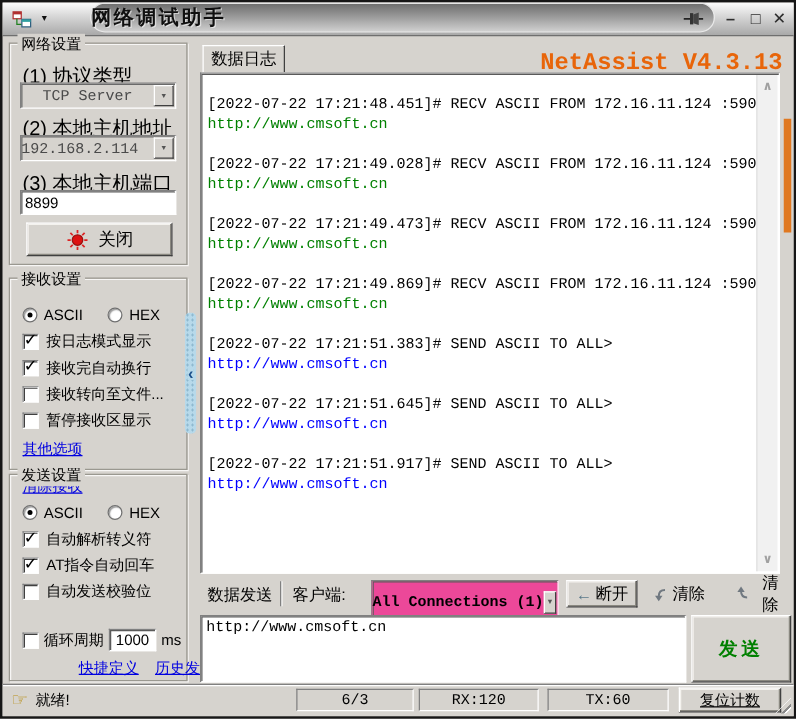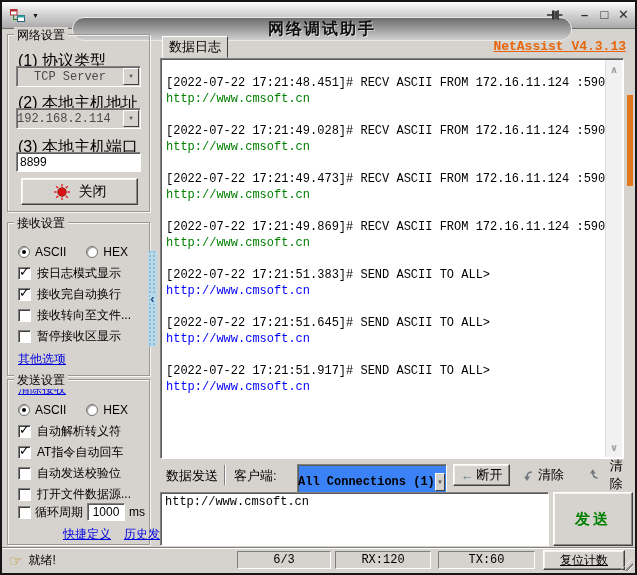--- a/index.html
+++ b/index.html
@@ -6,24 +6,24 @@
   html,body { width:637px; height:575px; background:#444; }
   body { font-family:"Liberation Sans","DejaVu Sans",sans-serif; font-size:12px; color:#000; }
 
   .window { position:relative; width:637px; height:575px; background:#d6d3ce;
             border:2px solid #161616; overflow:hidden; }
 
   
   .titlebar { position:absolute; left:0; top:0; right:0; height:27px;
               background:linear-gradient(180deg,#fdfdfd 0%,#d9d9d9 40%,#a9a9a9 100%);
               border-bottom:1px solid #6f6f6f; }
-  .title-band { position:absolute; left:70px; top:15px; width:500px; height:24px;
+  .title-band { position:absolute; left:70px; top:0; width:500px; height:24px;
                 border-radius:12px; border:1px solid #e9e9e9;
                 background:linear-gradient(180deg,#6e6e6e 0%,#989898 45%,#cfcfcf 100%);
-                display:flex; align-items:center; justify-content:center; }
+                display:flex; align-items:center; }
   .title-text { font-size:16px; font-weight:bold; color:#101010;
                 text-shadow:1px 1px 0 rgba(255,255,255,.55); letter-spacing:2px; }
   .app-icon-wrap { position:absolute; left:7px; top:5px; display:flex; align-items:center; gap:6px; }
   .menu-arrow { font-size:7px; color:#111; }
   .pin-wrap { position:absolute; left:544px; top:5px; }
   .win-btn { position:absolute; top:3px; width:17px; height:19px; text-align:center;
              font-size:13px; font-weight:bold; color:#2e2e2e; line-height:19px; cursor:default; }
   .btn-min { left:574px; } .btn-max { left:594px; } .btn-close { left:613px; }
 
   
@@ -70,21 +70,21 @@
               background:#b7d9ea; border-radius:4px;
               background-image:radial-gradient(#8fb9cf 1px, transparent 1px); background-size:4px 4px;
               display:flex; align-items:center; justify-content:center; cursor:pointer; }
   .splitter span { font-size:13px; font-weight:bold; color:#1a4f8a; background:#b7d9ea; line-height:10px; }
 
   
   .tab-log { position:absolute; left:160px; top:34px; width:66px; height:22px;
              background:#d6d3ce; border:1px solid; border-color:#fff #404040 #d6d3ce #fff;
              display:flex; align-items:center; justify-content:center; font-size:13px; cursor:pointer; }
   .version-link { position:absolute; right:9px; top:37px; font-family:"Liberation Mono","DejaVu Sans Mono",monospace;
-                  font-size:13px; font-weight:bold; color:#e8650a; text-decoration:underline; cursor:pointer; }
+                  font-size:19px; font-weight:bold; color:#e8650a; cursor:pointer; }
   .log-area { position:absolute; left:158px; top:56px; width:464px; height:401px;
               background:#fff; border:1px solid; border-color:#808080 #fff #fff #808080;
               box-shadow:inset 1px 1px 0 #5a5a5a; overflow:hidden; }
   .log-content { position:absolute; left:0; top:0; right:18px; bottom:0; padding:16px 0 0 5px;
                  font-family:"Liberation Mono","DejaVu Sans Mono",monospace; font-size:12px; line-height:16px;
                  white-space:nowrap; overflow:hidden; }
   .log-entry { margin-bottom:16px; }
   .log-header { color:#000; }
   .scrollbar { position:absolute; right:1px; top:1px; width:17px; bottom:1px; background:#f1f1f1;
                border-left:1px solid #e0e0e0; }
@@ -92,21 +92,21 @@
                   font-weight:bold; cursor:pointer; }
   .scroll-up { top:4px; } .scroll-down { bottom:4px; }
 
   
   .send-toolbar { position:absolute; left:158px; top:461px; right:6px; height:26px; }
   .send-tab-label { position:absolute; left:6px; top:4px; font-size:13px; }
   .tb-divider { position:absolute; left:64px; top:2px; width:1px; height:20px; background:#808080;
                 box-shadow:1px 0 0 #fff; }
   .client-label { position:absolute; left:74px; top:4px; font-size:13px; }
   .client-combo { position:absolute; left:137px; top:1px; width:150px; height:35px; display:flex; align-items:center;
-                  background:#3b82f6; border:1px solid; border-color:#808080 #fff #fff #808080;
+                  background:#ec4899; border:1px solid; border-color:#808080 #fff #fff #808080;
                   box-shadow:inset 1px 1px 0 #5a5a5a; cursor:pointer; }
   .client-combo .val { flex:1; text-align:center; font-family:"Liberation Mono","DejaVu Sans Mono",monospace;
                        font-weight:bold; font-size:12px; white-space:nowrap; }
   .disconnect-btn { position:absolute; left:293px; top:1px; width:57px; height:22px;
                     display:flex; align-items:center; justify-content:center; gap:3px; font-size:13px; cursor:pointer; }
   .disconnect-arrow { color:#5a7a8a; font-weight:bold; font-size:13px; }
   .flat-btn { position:absolute; top:2px; height:20px; display:flex; align-items:center; gap:4px;
               font-size:13px; cursor:pointer; background:transparent; border:none; }
   .clear-recv-btn { left:360px; } .clear-send-btn { left:426px; }
 
@@ -254,24 +254,20 @@
       <span>自动解析转义符</span>
     </div>
     <div class="opt-row" style="top:64px;">
       <span class="checkbox checked"></span>
       <span>AT指令自动回车</span>
     </div>
     <div class="opt-row" style="top:85px;">
       <span class="checkbox"></span>
       <span>自动发送校验位</span>
     </div>
-    <div class="opt-row" style="top:106px;">
-      <span class="checkbox"></span>
-      <span>打开文件数据源...</span>
-    </div>
     <div class="opt-row" style="top:124px;gap:4px;">
       <span class="checkbox"></span>
       <span>循环周期</span>
       <input class="textinput" style="position: static; width: 38px; height: 18px; text-align: center;" value="1000">
       <span>ms</span>
     </div>
     <div class="opt-row" style="top:146px;gap:13px;margin-left:45px;">
       <span class="link">快捷定义</span>
       <span class="link">历史发送</span>
     </div>

